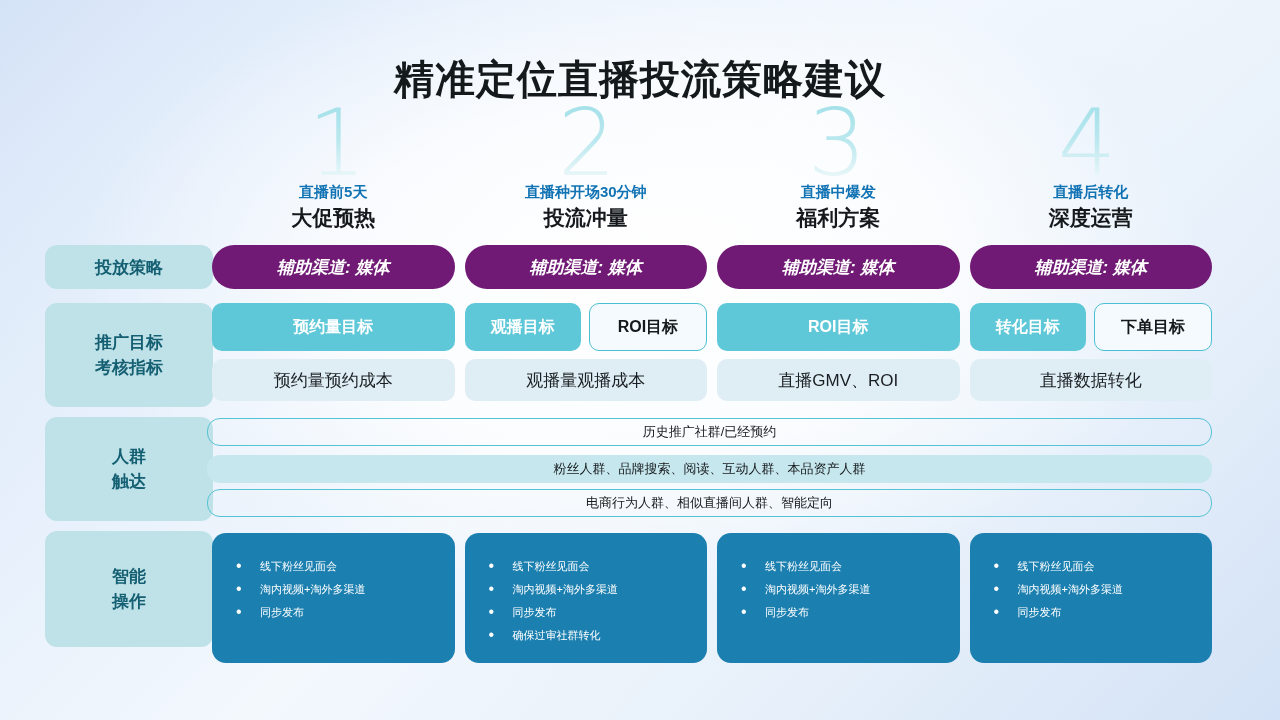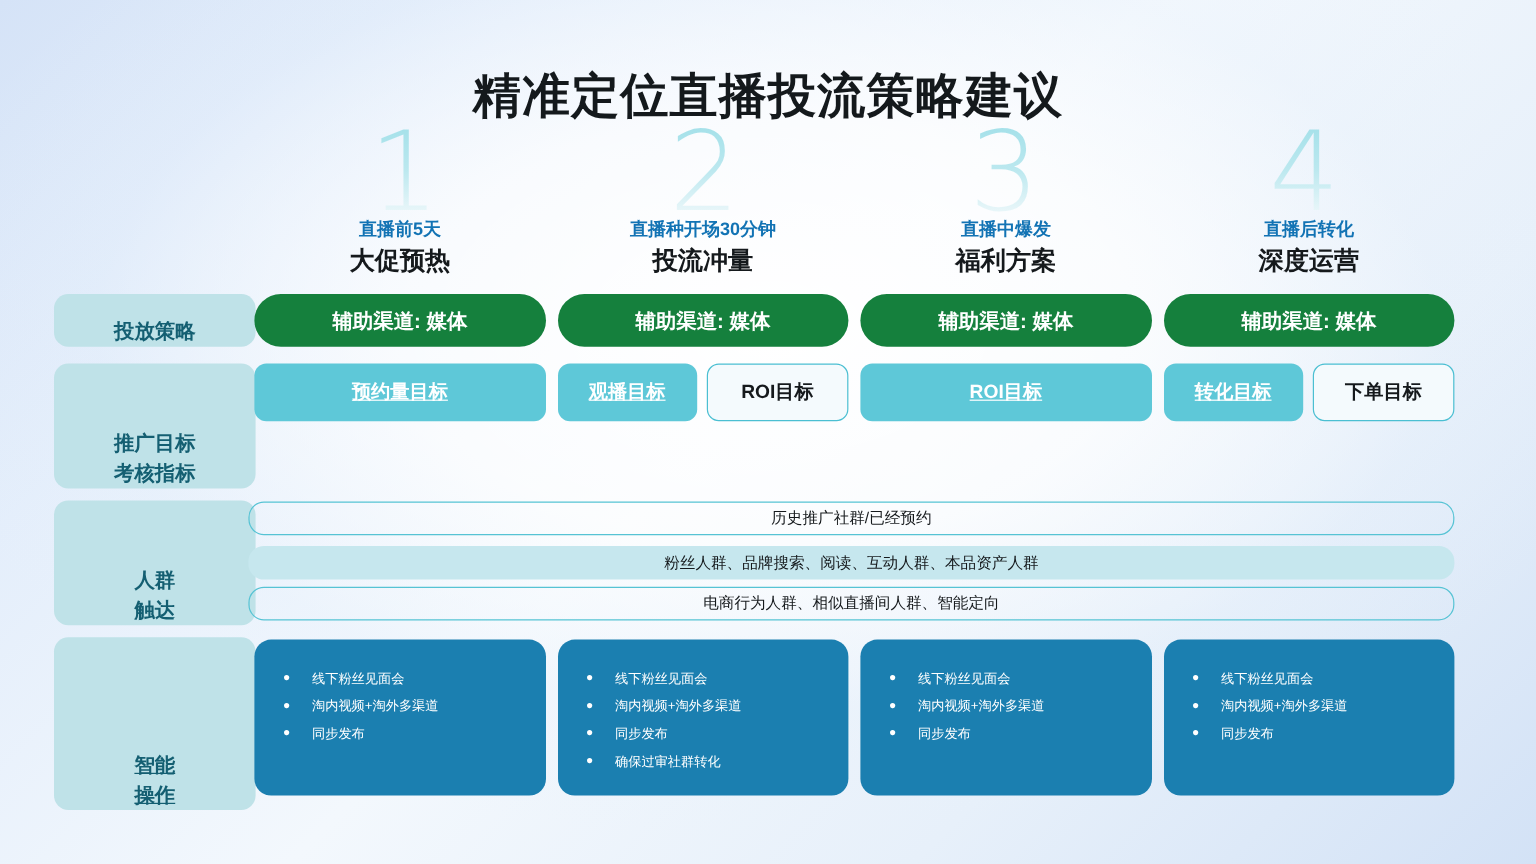--- a/index.html
+++ b/index.html
@@ -79,65 +79,66 @@
     font-weight: bold;
     color: #15191c;
     line-height: 28px;
     margin-top: 2px;
   }
   .rail-box {
     width: 168px;
     background: #bfe2e8;
     border-radius: 12px;
     display: flex;
-    align-items: flex-end;
+    align-items: center;
     justify-content: center;
     color: #145f72;
     font-size: 17px;
     font-weight: bold;
     line-height: 25px;
     text-align: center;
   }
   .rail-1 { top: 245px; height: 44px; }
   .rail-2 { top: 303px; height: 104px; }
   .rail-3 { top: 417px; height: 104px; }
-  .rail-4 { top: 531px; height: 144px; text-decoration: underline; }
+  .rail-4 { top: 531px; height: 116px; }
   .rail-1, .rail-2, .rail-3, .rail-4 { position: absolute; left: 45px; }
 
   .row { position: absolute; left: 212px; width: 1000px; display: flex; gap: 10px; }
 
   .cell { flex: 1 1 0; display: flex; gap: 8px; }
 
   
   .row-channel { top: 245px; height: 44px; }
   .pill-dark {
     flex: 1 1 0;
-    background: #15803d;
+    background: #701a75;
     border-radius: 22px;
     display: flex;
     align-items: center;
     justify-content: center;
     color: #ffffff;
     font-size: 17px;
     font-weight: bold;
+    font-style: italic;
   }
 
   
   .row-goals { top: 303px; height: 48px; }
   .badge {
     flex: 1 1 0;
     border-radius: 10px;
     display: flex;
     align-items: center;
     justify-content: center;
     font-size: 16px;
     font-weight: bold;
     white-space: nowrap;
   }
-  .badge.filled { background: #5ec8d8; color: #ffffff; text-decoration: underline; }
+  .badge.filled { background: #5ec8d8; color: #ffffff; }
   .badge.outlined {
     background: #f4fafd;
     color: #15191c;
     border: 1.6px solid #4bbfd2;
   }
 
   
   .row-metrics { top: 359px; height: 42px; }
   .metric {
     flex: 1 1 0;
@@ -272,20 +273,34 @@
     </div>
     <div class="cell">
       <div class="badge filled">ROI目标</div>
     </div>
     <div class="cell">
       <div class="badge filled">转化目标</div>
       <div class="badge outlined">下单目标</div>
     </div>
   </div>
 
+  <div class="row row-metrics">
+    <div class="cell">
+      <div class="metric">预约量预约成本</div>
+    </div>
+    <div class="cell">
+      <div class="metric">观播量观播成本</div>
+    </div>
+    <div class="cell">
+      <div class="metric">直播GMV、ROI</div>
+    </div>
+    <div class="cell">
+      <div class="metric">直播数据转化</div>
+    </div>
+  </div>
 
   <div class="aud-bar aud-1">历史推广社群/已经预约</div>
   <div class="aud-bar aud-2">粉丝人群、品牌搜索、阅读、互动人群、本品资产人群</div>
   <div class="aud-bar aud-3">电商行为人群、相似直播间人群、智能定向</div>
 
   <div class="row row-actions">
     <div class="action-card">
       <ul>
         <li>线下粉丝见面会</li>
         <li>淘内视频+淘外多渠道</li>

